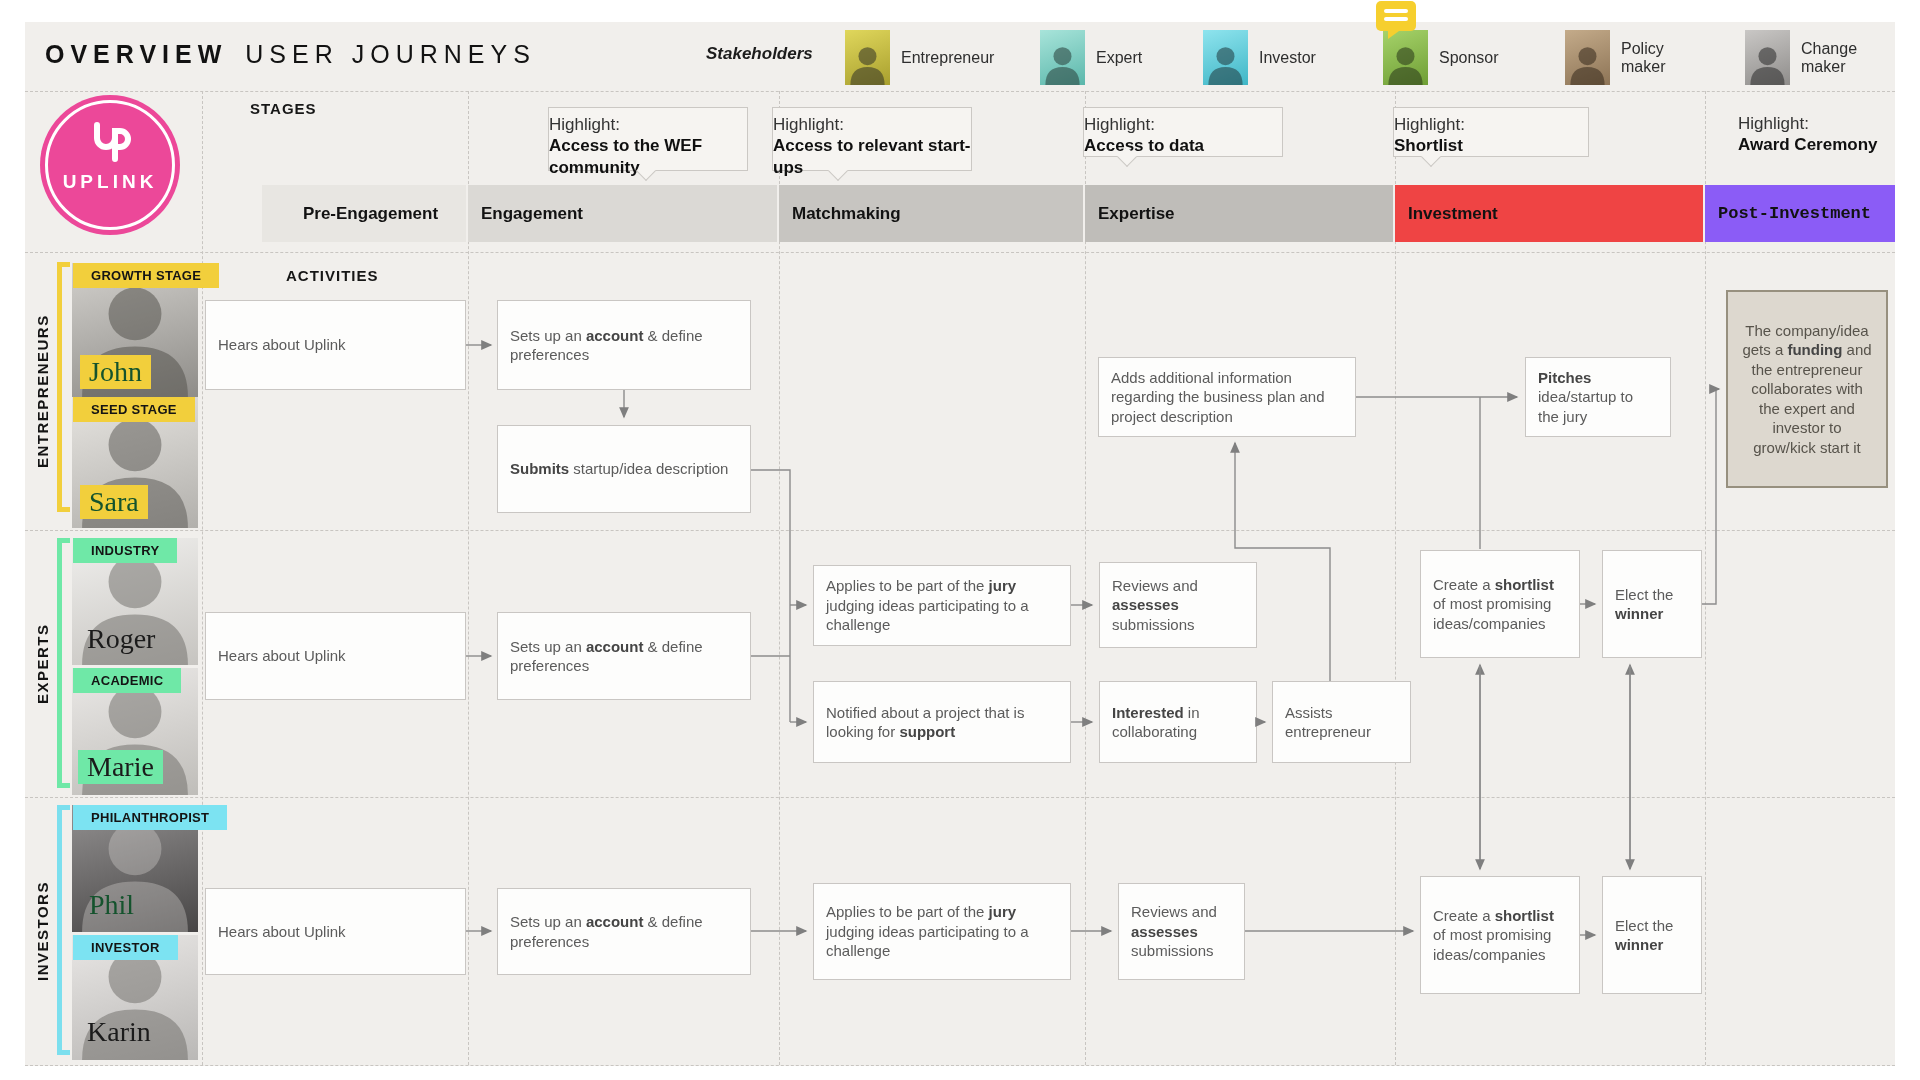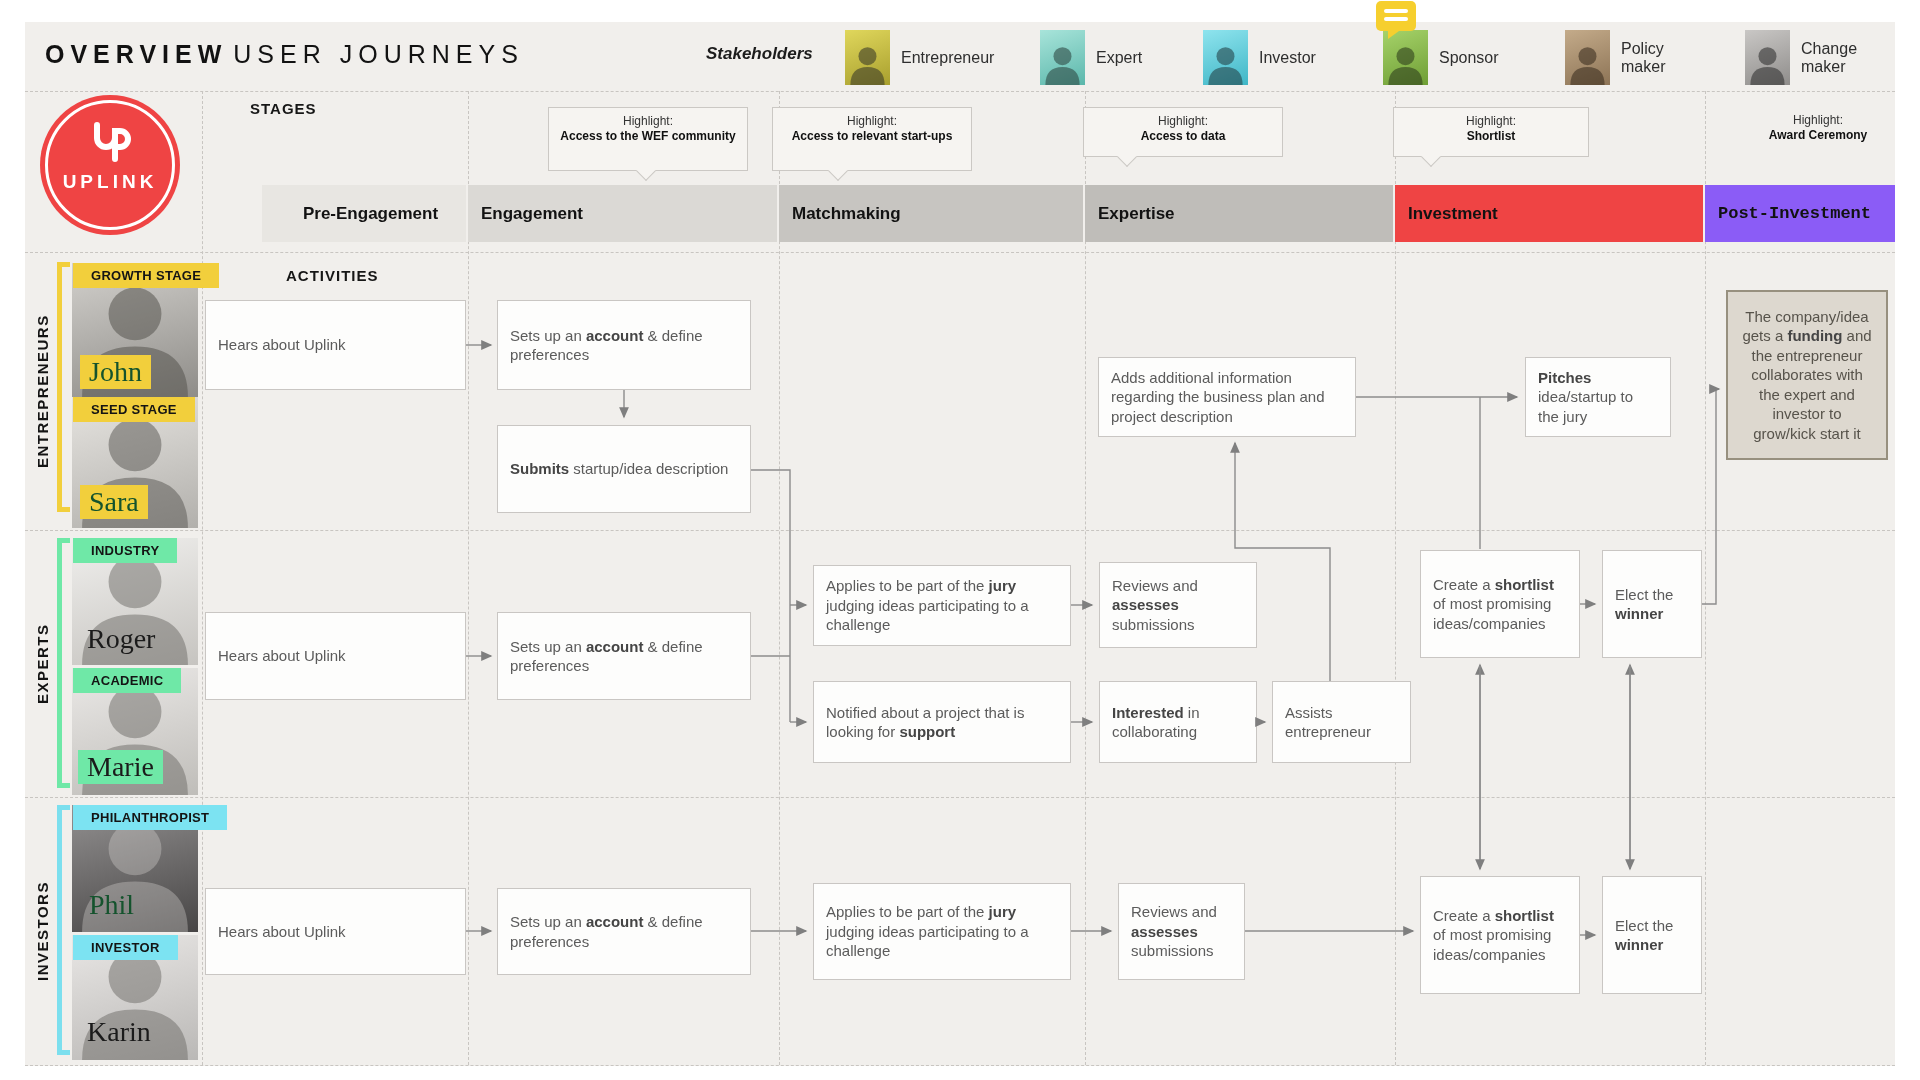--- a/index.html
+++ b/index.html
@@ -3,49 +3,49 @@
 <meta charset="utf-8">
 <style>
   html,body{margin:0;padding:0;background:#fff;width:1920px;height:1080px;overflow:hidden;
     font-family:"Liberation Sans","DejaVu Sans",sans-serif;-webkit-font-smoothing:antialiased;}
   .abs{position:absolute;}
   #canvas{left:25px;top:22px;width:1870px;height:1044px;background:#f1efec;}
 
   
   #title{left:45px;top:40px;font-size:25px;color:#121212;letter-spacing:6px;white-space:nowrap;}
   #title .t1{font-weight:bold;}
-  #title .t2{font-weight:normal;margin-left:6px;}
+  #title .t2{font-weight:normal;margin-left:18px;}
   #stk-label{left:706px;top:44px;font-size:17px;font-style:italic;font-weight:bold;color:#1c1c1c;}
   .stk{top:30px;height:55px;}
   .stk-photo{position:absolute;left:0;top:0;width:45px;height:55px;overflow:hidden;}
   .stk-name{position:absolute;left:56px;top:50%;transform:translateY(-50%);font-size:16px;color:#2e2e2e;width:72px;line-height:1.15;}
   .sil{position:absolute;left:0;bottom:0;width:100%;}
 
   .tint-yellow{background:linear-gradient(160deg,#e0d75c,#a89f2e);}
   .tint-teal{background:linear-gradient(160deg,#a8e4da,#5bb7ab);}
   .tint-cyan{background:linear-gradient(160deg,#8fe4ee,#3fb6c6);}
   .tint-green{background:linear-gradient(160deg,#a6d36a,#6f9e35);}
   .tint-sepia{background:linear-gradient(160deg,#c4ab8a,#8d7456);}
   .tint-gray{background:linear-gradient(160deg,#c9c7c5,#8f8d8b);}
 
   
   .v-dash{top:91px;height:974px;width:0;border-left:1px dashed #c8c5c1;}
   .h-dash{left:25px;width:1870px;height:0;border-top:1px dashed #c8c5c1;}
 
   
-  #logo{left:40px;top:95px;width:140px;height:140px;border-radius:50%;background:#ef4444;}
+  #logo{left:40px;top:95px;width:140px;height:140px;border-radius:50%;background:#ec4899;}
   #logo .ring{position:absolute;left:5px;top:5px;right:5px;bottom:5px;border:3px solid #fff;border-radius:50%;}
   #logo .mono{position:absolute;left:50%;top:22px;transform:translateX(-50%);}
   #logo .word{position:absolute;left:0;right:0;top:76px;text-align:center;color:#fff;font-size:19px;font-weight:bold;letter-spacing:4px;}
 
   
   .seclab{font-size:15px;font-weight:bold;letter-spacing:1px;color:#161616;}
 
   
-  .hl{top:107px;background:#f6f4f1;border:1px solid #cbc8c4;text-align:center;font-size:12px;
+  .hl{top:107px;background:#f6f4f1;border:1px solid #cbc8c4;text-align:left;font-size:17px;
       color:#333;padding-top:6px;line-height:1.25;box-sizing:border-box;}
   .hl .t{font-weight:bold;color:#101010;}
   .hl.plain{background:transparent;border:none;}
   .tail{position:absolute;bottom:-8px;width:13px;height:13px;background:#f6f4f1;
         border-right:1px solid #cbc8c4;border-bottom:1px solid #cbc8c4;transform:rotate(45deg);}
 
   
   .stage{top:185px;height:57px;display:flex;align-items:center;padding-left:13px;
          font-weight:bold;font-size:17px;color:#121212;box-sizing:border-box;}
   .st1{background:#e8e6e2;justify-content:center;} .st2{background:#dbd9d5;} .st3{background:#c7c5c1;}
@@ -286,21 +286,21 @@
   </div>
 <div class="abs abox" style="left:497px;top:425px;width:254px;height:88px">
   <p><span></span><span class="b">Submits</span><span> startup/idea description</span></p>
   </div>
 <div class="abs abox" style="left:1098px;top:357px;width:258px;height:80px">
   <p><span>Adds additional information regarding the business plan and project description</span><span class="b"></span><span></span></p>
   </div>
 <div class="abs abox" style="left:1525px;top:357px;width:146px;height:80px">
   <p><span></span><span class="b">Pitches</span><span> idea/startup to the jury</span></p>
   </div>
-<div class="abs abox outcome" style="left:1726px;top:290px;width:162px;height:170px">
+<div class="abs abox outcome" style="left:1726px;top:290px;width:162px;height:198px">
   <p><span>The company/idea gets a </span><span class="b">funding</span><span> and the entrepreneur collaborates with the expert and investor to grow/kick start it</span></p>
   </div>
 
 <div class="abs abox" style="left:205px;top:612px;width:261px;height:88px">
   <p><span>Hears about Uplink</span><span class="b"></span><span></span></p>
   </div>
 <div class="abs abox" style="left:497px;top:612px;width:254px;height:88px">
   <p><span>Sets up an </span><span class="b">account</span><span> &amp; define preferences</span></p>
   </div>
 <div class="abs abox" style="left:813px;top:565px;width:258px;height:81px">

